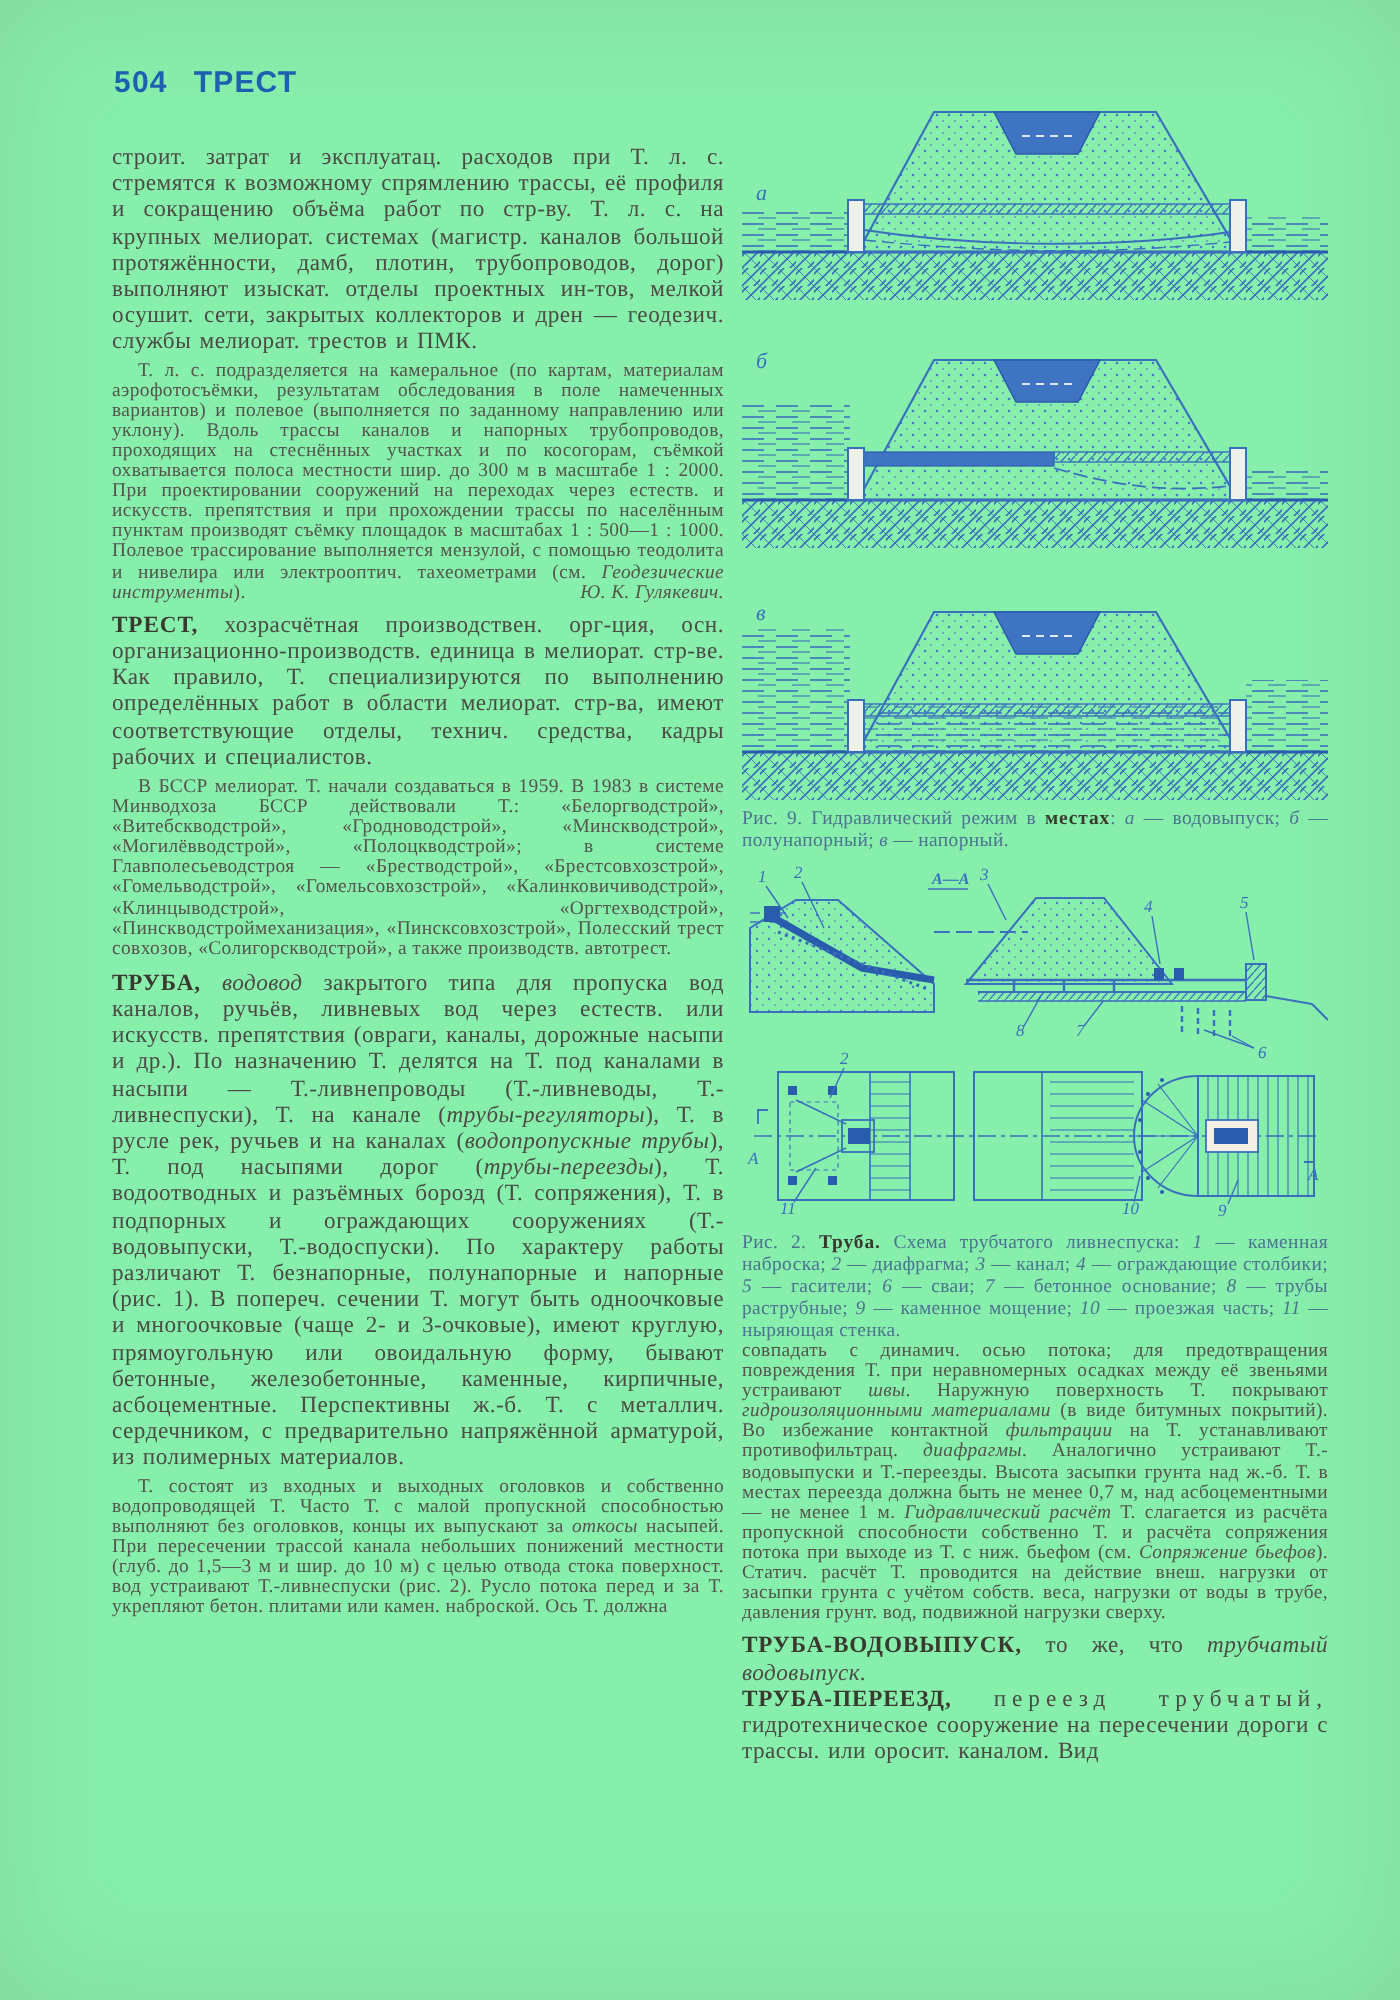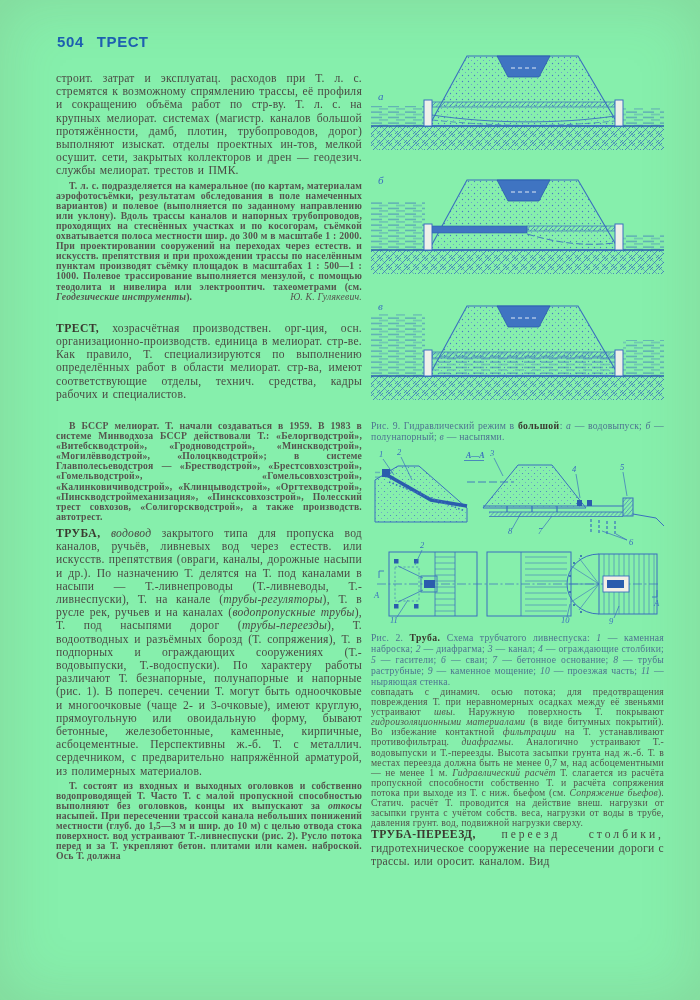--- a/index.html
+++ b/index.html
@@ -16,22 +16,22 @@
     font-family:"Liberation Sans","DejaVu Sans",sans-serif;
     font-weight:bold; font-size:15px; letter-spacing:.6px; color:#1d5fb0;
   }
   .hdr .num{margin-right:13px;}
   .col{position:absolute; top:72px;}
   .col-left{left:56px; width:306px;}
   .col-right{left:371px; top:42px; width:293px;}
   p{margin:0; text-align:justify; hyphens:none;}
   .body{font-size:11.6px; line-height:13.2px; letter-spacing:.25px; word-spacing:1px;font-family:Liberation Serif, serif;}
   .petit{font-size:9.7px; line-height:10.1px; letter-spacing:.2px; color:#55544d;}
-  .ind{text-indent:13px;font-weight:bold;}
-  .mt3{margin-top:3px}.mt4{margin-top:20px}.mt5{margin-top:5px}.mt6{margin-top:6px}.mt20{}
+  .ind{text-indent:13px;}
+  .mt3{margin-top:3px}.mt4{margin-top:4px}.mt5{margin-top:5px}.mt6{margin-top:6px}.mt20{}
   .rt-b{font-weight:bold; letter-spacing:.45px; color:#3a392f;}
   .rt-i{font-style:italic;}
   .rt-sp{letter-spacing:3px;}
   .sig{font-style:italic; text-align:right;}
   .sig-inline{margin-top:-10.1px;}
   .caption{
     font-size:9.7px; line-height:11px; letter-spacing:.2px;
     color:#4e7390; text-align:justify;
   }
   figure{margin:0;}
@@ -123,21 +123,21 @@
           <line x1="140" y1="24" x2="165" y2="24" stroke="#dfe8f4" stroke-width="1" stroke-dasharray="4 3"></line>
           <rect x="61" y="58" width="183" height="24" fill="url(#watr1)"></rect>
           <rect x="61" y="58" width="183" height="6" fill="url(#pipe1)" stroke="#3a6fbe" stroke-width="0.7"></rect>
           <rect x="53" y="56" width="8" height="26" fill="#eef0ea" stroke="#3a6fbe" stroke-width="1"></rect>
           <rect x="244" y="56" width="8" height="26" fill="#eef0ea" stroke="#3a6fbe" stroke-width="1"></rect>
           <text class="figlbl" x="7" y="16">в</text>
         </g>
       </svg>
     </figure>
 
-    <p class="caption mt4"><span>Рис. 9. Гидравлический режим в </span><span class="rt-b">большой</span><span>: </span><span class="rt-i">а</span><span> — водовыпуск; </span><span class="rt-i">б</span><span> — полунапорный; </span><span class="rt-i">в</span><span> — насыпями.</span></p>
+    <p class="caption mt4"><span>Рис. 9. Гидравлический режим в </span><span class="rt-b">местах</span><span>: </span><span class="rt-i">а</span><span> — водовыпуск; </span><span class="rt-i">б</span><span> — полунапорный; </span><span class="rt-i">в</span><span> — напорный.</span></p>
 
     <figure class="mt6">
       <svg width="293" height="178" viewBox="0 0 293 178">
         <defs>
           <pattern id="dots2" width="6" height="6" patternUnits="userSpaceOnUse">
             <circle cx="1.5" cy="1.5" r="0.6" fill="#4a79c5"></circle>
             <circle cx="4.5" cy="4.5" r="0.5" fill="#6b93d2"></circle>
           </pattern>
           <pattern id="watr2" width="14" height="4.5" patternUnits="userSpaceOnUse">
             <line x1="0" y1="2" x2="9" y2="2" stroke="#3a6fbe" stroke-width="0.7"></line>
@@ -283,16 +283,17 @@
           <path d="M286,142 v7 h-5" fill="none" stroke="#3a6fbe" stroke-width="0.9"></path>
           <text class="fign" x="283" y="158">А</text>
         </g>
       </svg>
     </figure>
 
     <p class="caption mt6"><span>Рис. 2. </span><span class="rt-b">Труба.</span><span> Схема трубчатого ливнеспуска: </span><span class="rt-i">1</span><span> — каменная наброска; </span><span class="rt-i">2</span><span> — диафрагма; </span><span class="rt-i">3</span><span> — канал; </span><span class="rt-i">4</span><span> — ограждающие столбики; </span><span class="rt-i">5</span><span> — гасители; </span><span class="rt-i">6</span><span> — сваи; </span><span class="rt-i">7</span><span> — бетонное основание; </span><span class="rt-i">8</span><span> — трубы раструбные; </span><span class="rt-i">9</span><span> — каменное мощение; </span><span class="rt-i">10</span><span> — проезжая часть; </span><span class="rt-i">11</span><span> — ныряющая стенка.</span></p>
 
     <p class="petit mt20"><span>совпадать с динамич. осью потока; для предотвращения повреждения Т. при неравномерных осадках между её звеньями устраивают </span><span class="rt-i">швы</span><span>. Наружную поверхность Т. покрывают </span><span class="rt-i">гидроизоляционными материалами</span><span> (в виде битумных покрытий). Во избежание контактной </span><span class="rt-i">фильтрации</span><span> на Т. устанавливают противофильтрац. </span><span class="rt-i">диафрагмы</span><span>. Аналогично устраивают Т.-водовыпуски и Т.-переезды. Высота засыпки грунта над ж.-б. Т. в местах переезда должна быть не менее 0,7 м, над асбоцементными — не менее 1 м. </span><span class="rt-i">Гидравлический расчёт</span><span> Т. слагается из расчёта пропускной способности собственно Т. и расчёта сопряжения потока при выходе из Т. с ниж. бьефом (см. </span><span class="rt-i">Сопряжение бьефов</span><span>). Статич. расчёт Т. проводится на действие внеш. нагрузки от засыпки грунта с учётом собств. веса, нагрузки от воды в трубе, давления грунт. вод, подвижной нагрузки сверху.</span></p>
 
-    <p class="body"><span class="rt-b">ТРУБА-ПЕРЕЕЗД,</span><span> </span><span class="rt-sp">переезд столбики,</span><span> гидротехническое сооружение на пересечении дороги с трассы. или оросит. каналом. Вид</span></p>
+    <p class="body mt4"><span class="rt-b">ТРУБА-ВОДОВЫПУСК,</span><span> то же, что </span><span class="rt-i">трубчатый водовыпуск.</span></p>
+    <p class="body"><span class="rt-b">ТРУБА-ПЕРЕЕЗД,</span><span> </span><span class="rt-sp">переезд трубчатый,</span><span> гидротехническое сооружение на пересечении дороги с трассы. или оросит. каналом. Вид</span></p>
   </div>
 
 </div>
 
 </body></html>

